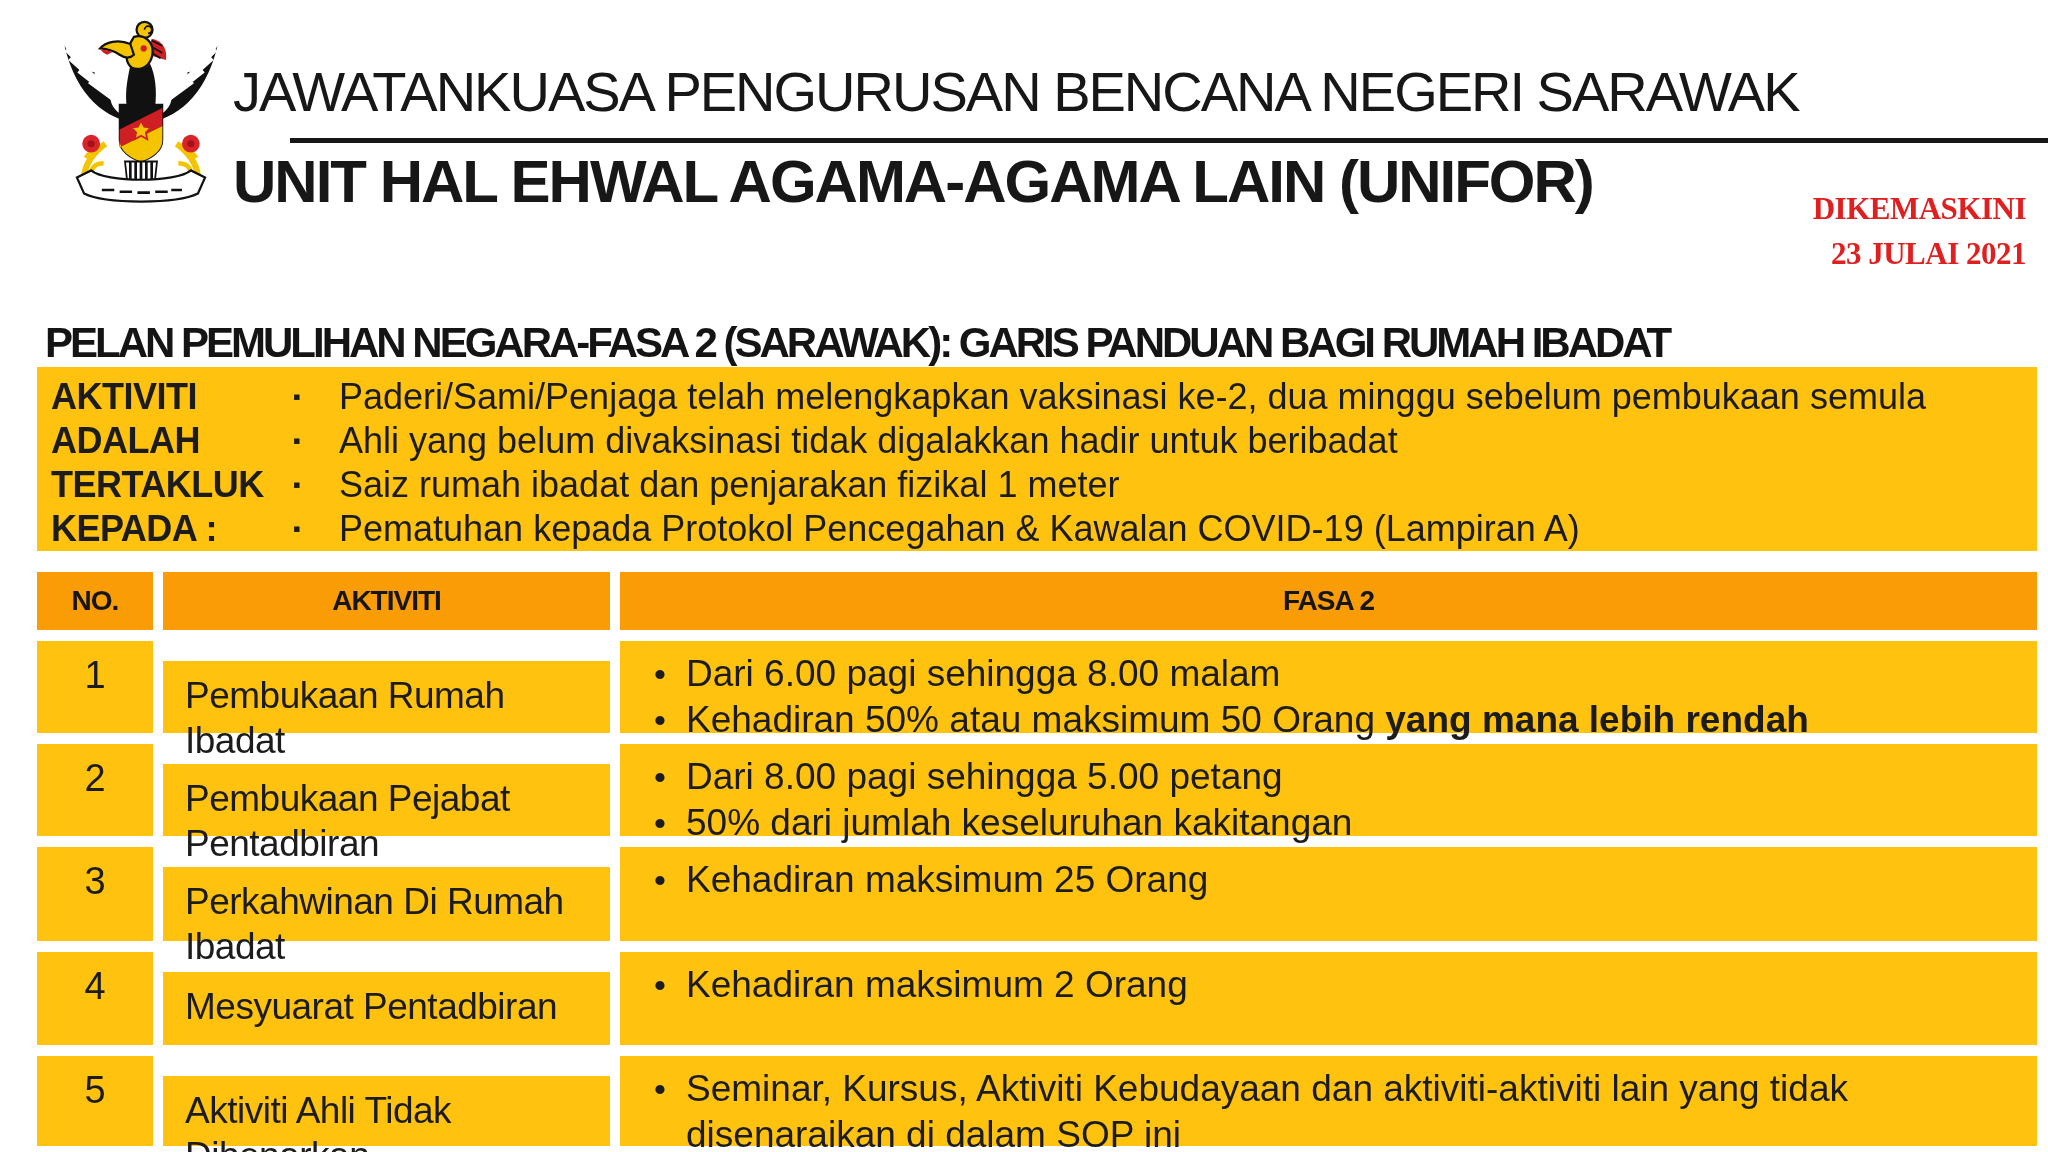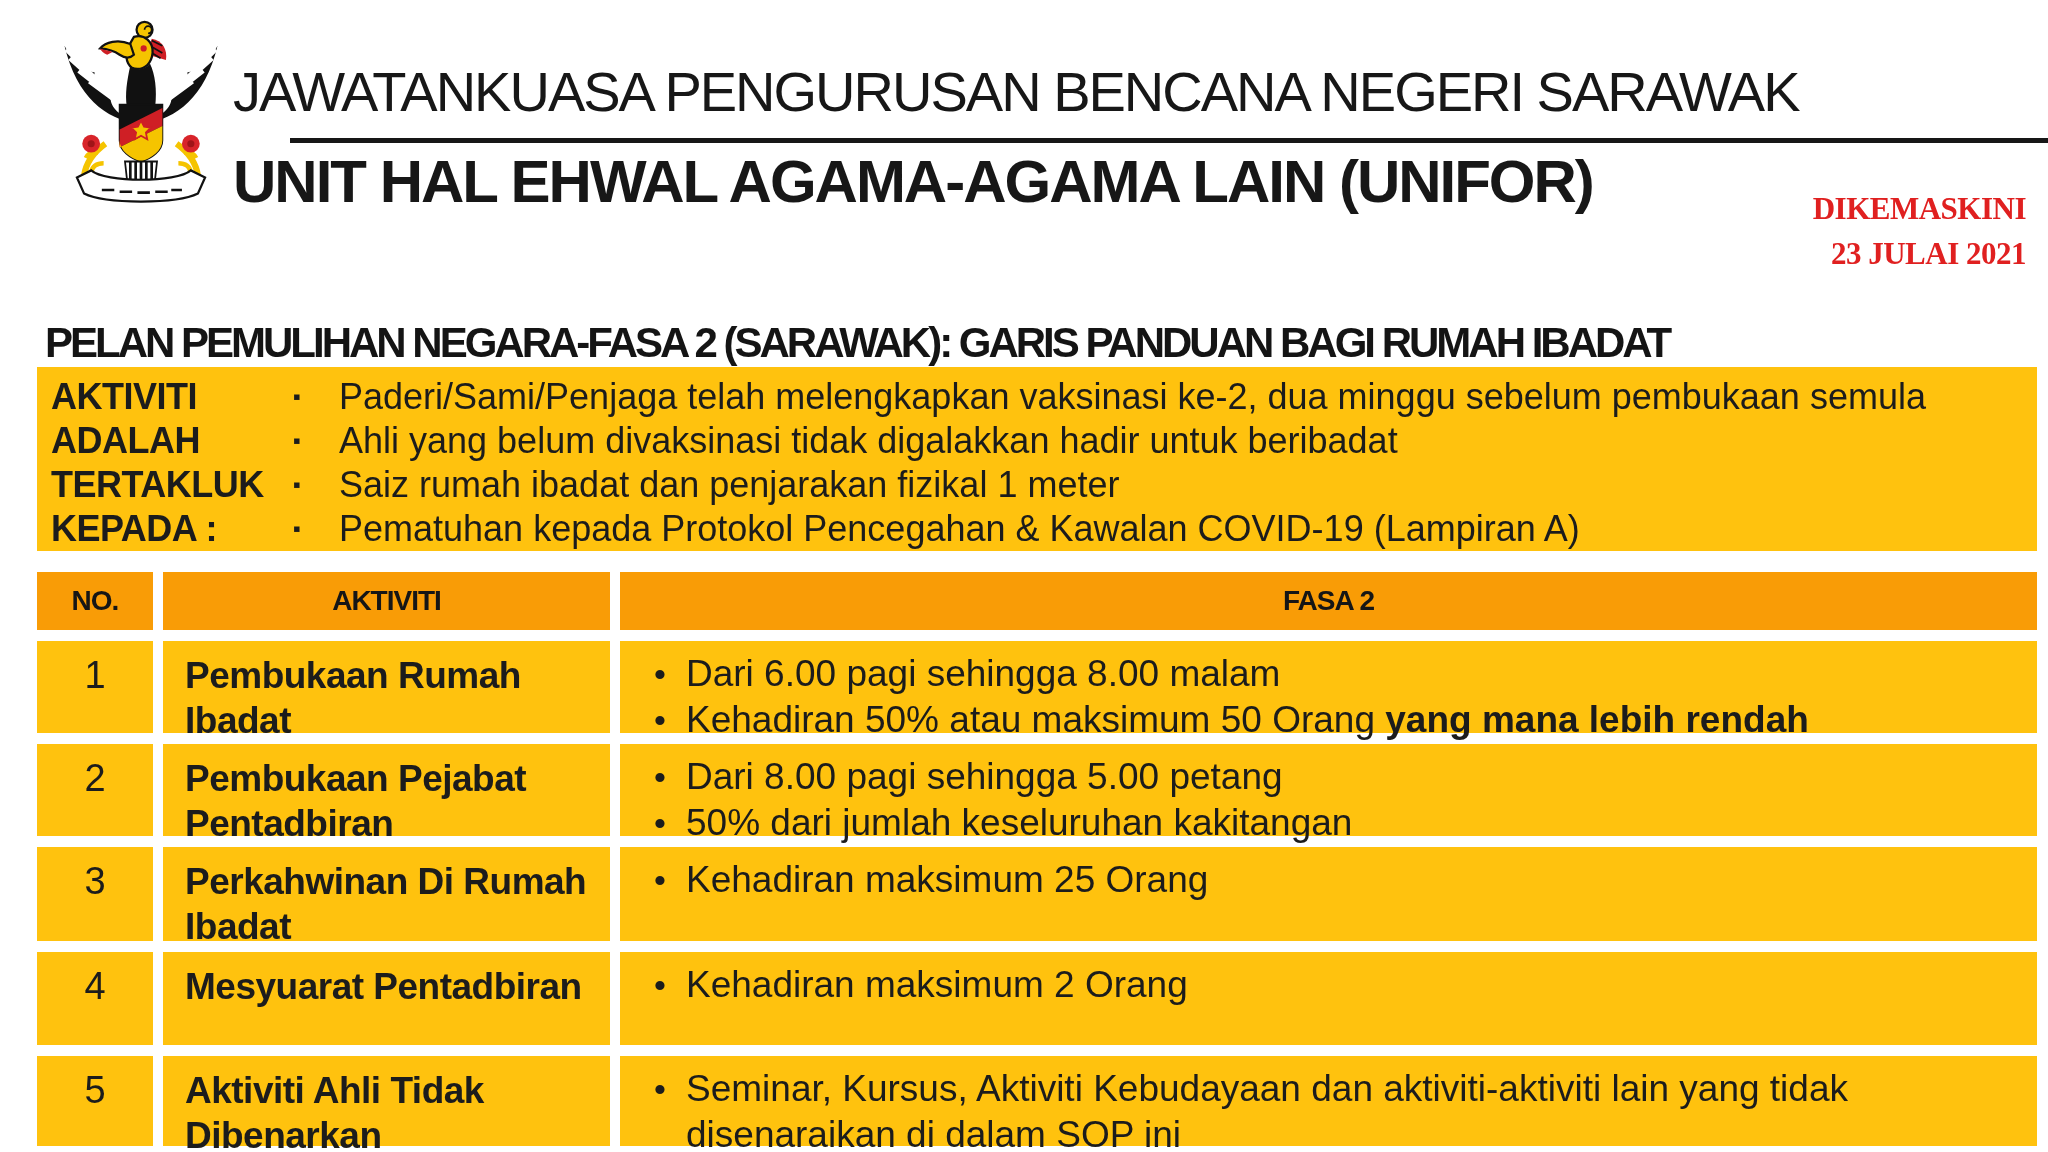--- a/index.html
+++ b/index.html
@@ -62,22 +62,23 @@
   .th{
     background:#F99C06;
     display:flex;align-items:center;justify-content:center;
     font-weight:bold;font-size:28px;letter-spacing:-1px;color:#161616;
   }
   .cell{background:#FFC20E;box-sizing:border-box;}
   .no-cell{
     text-align:center;padding-top:12px;font-size:38px;line-height:44px;
   }
   .act-cell{
-    padding:12px 12px 0 22px;font-weight:bold;font-size:37px;line-height:45px;
+    padding:12px 12px 0 22px;font-weight:normal;font-size:37px;line-height:45px;
     letter-spacing:-0.5px;
+    margin-top:20px;
   }
   .det-cell{padding:10px 24px 0 14px;}
   .det-list{margin:0;padding:0;list-style:none;font-size:37px;line-height:46px;}
   .det-list li{display:flex;}
   .rd-bullet{flex:0 0 52px;text-align:center;font-size:34px;line-height:46px;}
   .det-text{flex:1;}
   .b{font-weight:bold;}
 </style>
 </head>
 <body>

